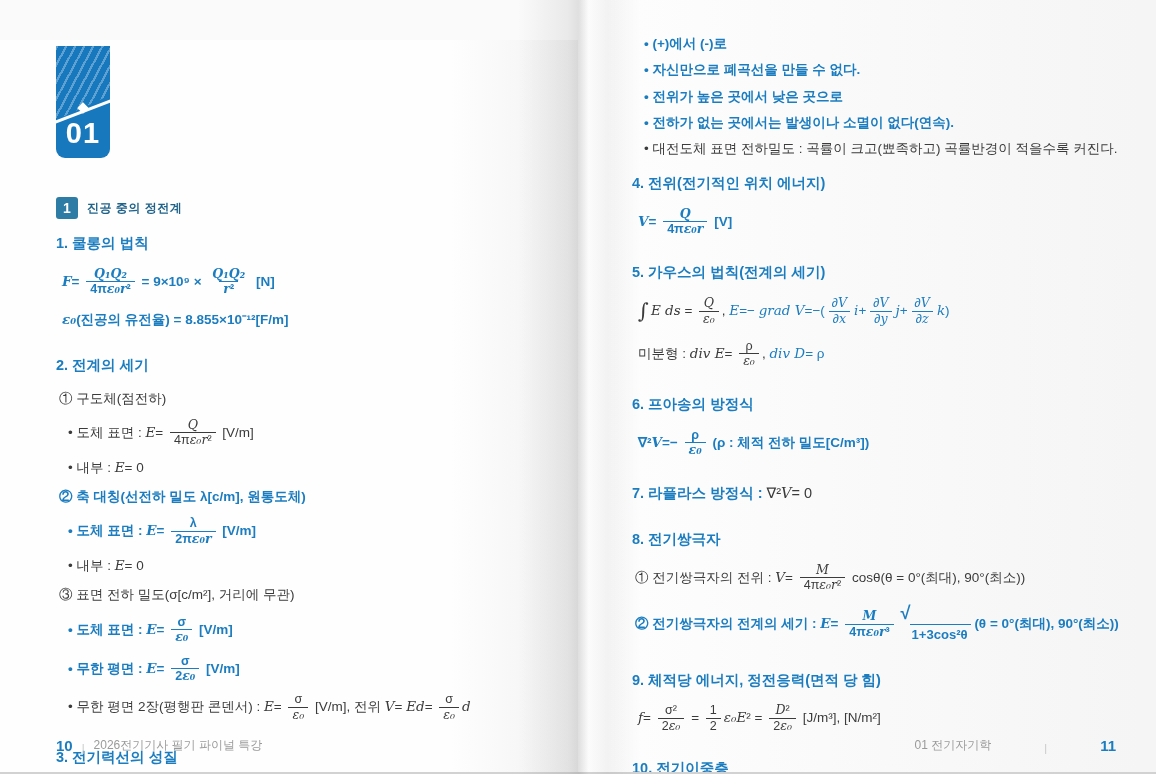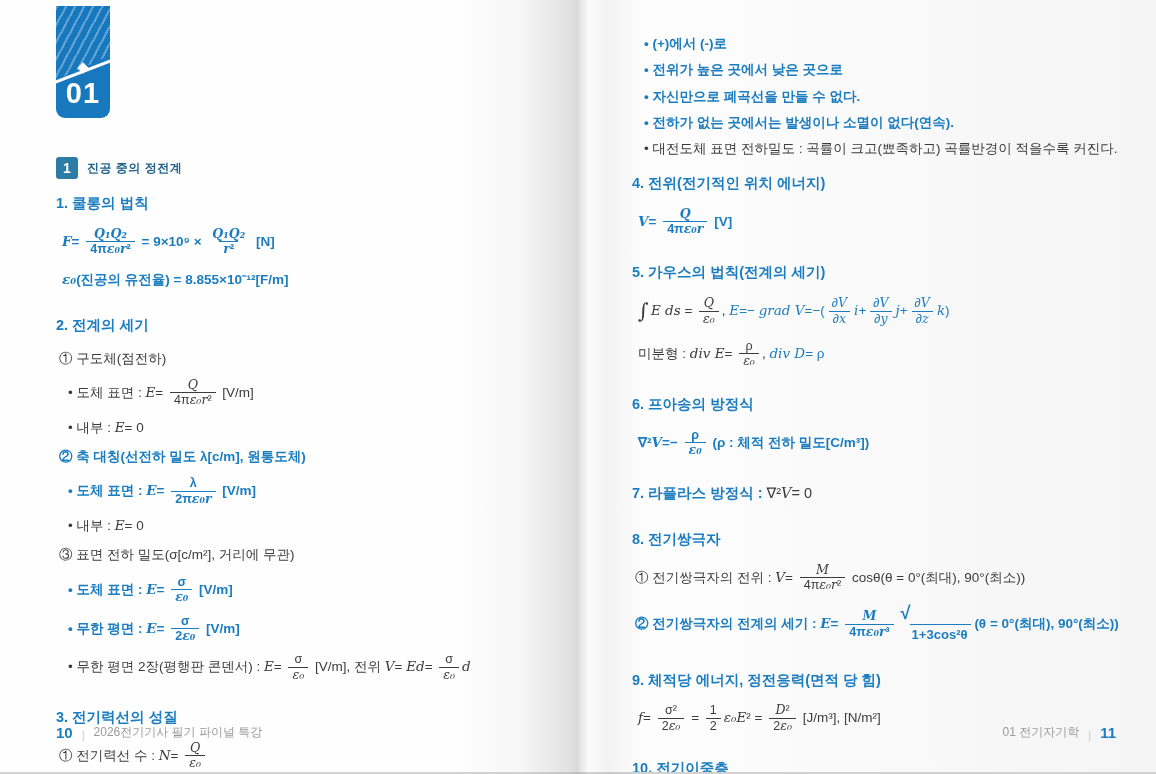--- a/index.html
+++ b/index.html
@@ -1,21 +1,21 @@
 <!DOCTYPE html>
 <html><head>
 <meta charset="utf-8">
 <style>
   html,body{margin:0;padding:0;background:#eee;}
   .stage{position:relative;width:1156px;height:774px;overflow:hidden;
          font-family:"Liberation Sans",sans-serif;background:#fafafa;}
   .stage::after{content:"";position:absolute;left:0;right:0;bottom:0;height:2px;background:#d2d2d2;}
 
   .page{position:absolute;top:0;bottom:0;}
-  .page.left{left:0;width:578px;background:linear-gradient(to right,#fefefe 78%,#f1f1f1 100%);}
+  .page.left{left:0;width:578px;background:linear-gradient(to right,#fefefe 78%,#f1f1f1 100%);margin-top:40px;}
   .page.right{left:578px;right:0;background:linear-gradient(to right,#fbfbfb 0%,#fdfdfd 10%,#f5f5f5 97%);}
   .gutter{position:absolute;left:518px;width:124px;top:0;bottom:0;z-index:6;pointer-events:none;
     background:linear-gradient(to right,rgba(0,0,0,0) 0%,rgba(90,90,90,.10) 40%,rgba(90,90,90,.17) 49%,
                rgba(255,255,255,0) 57%,rgba(0,0,0,.04) 72%,rgba(0,0,0,0) 100%);}
 
   
   .chapter-badge{position:absolute;left:56px;top:6px;width:54px;height:112px;background:var(--badge);
                  border-radius:0 0 9px 9px;overflow:hidden;}
   .chapter-badge .hatch{position:absolute;left:0;top:0;width:100%;height:100%;
     background:repeating-linear-gradient(118deg,rgba(255,255,255,.30) 0 2.2px,rgba(255,255,255,0) 2.2px 8px);
@@ -54,25 +54,25 @@
   .fr .n{padding:0 4px;}
   .fr .d{border-top:1px solid currentColor;padding:0 4px;}
   .sq{display:inline-flex;align-items:flex-start;vertical-align:middle;}
   .sq .rad{font-size:1.35em;line-height:1;font-style:normal;}
   .sq .bod{border-top:1.5px solid currentColor;padding:0 3px 0 1px;font-size:.97em;margin-top:20px;}
   .big{font-size:1.55em;font-style:normal;vertical-align:-3px;margin-right:2px;font-family:"DejaVu Serif",serif;}
   .cb{color:var(--blue);font-weight:400;}
   .ck{color:var(--black);font-weight:400;}
 
   
-  .footer{position:absolute;bottom:33px;font-size:12px;color:#9a9a9a;display:flex;align-items:flex-end;z-index:7;}
+  .footer{position:absolute;bottom:20px;font-size:12px;color:#9a9a9a;display:flex;align-items:flex-end;z-index:7;}
   .footer .pg{color:var(--blue);font-weight:700;font-size:15px;}
   .footer .fdiv{color:#c8c8c8;margin:0 9px;font-size:11px;}
   .footer.fl{left:56px;}
-  .footer.fr-f{right:40px;}
+  .footer.fr-f{right:40px;gap:44px;}
 </style>
 </head>
 <body>
 
 <div class="stage" style="--blue: #1b7dc0; --badge: #1878be; --secbadge: #2d7ca6; --black: #3b3b3b;">
 
   <div class="page left">
     <div class="chapter-badge">
       <div class="hatch"></div>
       <div class="cutline"></div>
@@ -138,22 +138,22 @@
       <span class="ftx">2026전기기사 필기 파이널 특강</span>
     </div>
   </div>
 
   <div class="gutter"></div>
 
   <div class="page right">
     <div class="rp-inner">
       <div id="rightCol">
           <div class="ln bullet blue">• (+)에서 (-)로</div>
+          <div class="ln bullet blue">• 자신만으로 폐곡선을 만들 수 없다.</div>
           <div class="ln bullet blue">• 전위가 높은 곳에서 낮은 곳으로</div>
-          <div class="ln bullet blue">• 자신만으로 폐곡선을 만들 수 없다.</div>
           <div class="ln bullet blue">• 전하가 없는 곳에서는 발생이나 소멸이 없다(연속).</div>
           <div class="ln bullet black">• 대전도체 표면 전하밀도 : 곡률이 크고(뾰족하고) 곡률반경이 적을수록 커진다.</div>
           <div class="ln h first">4. 전위(전기적인 위치 에너지)</div>
           <div class="ln formula blue"><span class="mv">V</span>= <span class="fr">
               <span class="n"><span class="mv">Q</span></span>
               <span class="d">4π<span class="mv">ε₀r</span></span>
             </span> [V]</div>
           <div class="ln h">5. 가우스의 법칙(전계의 세기)</div>
           <div class="ln formula black"><span class="big">∫</span><span class="mv">E ds</span> = <span class="fr">
               <span class="n"><span class="mv">Q</span></span>

